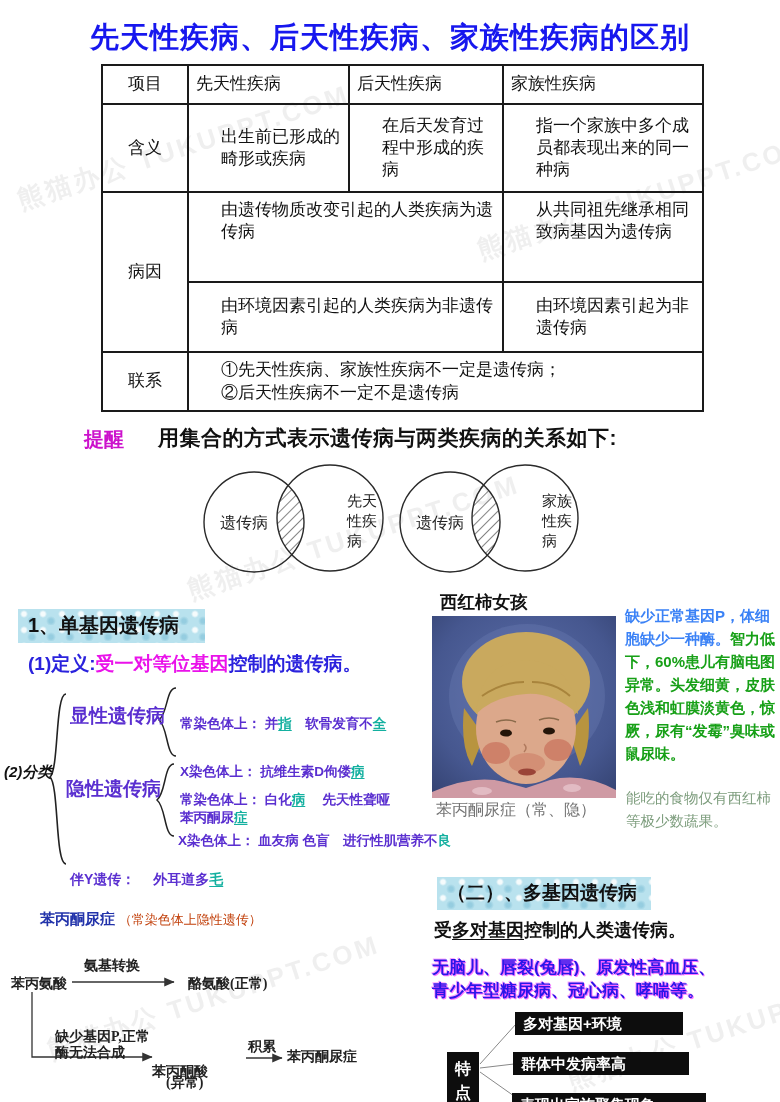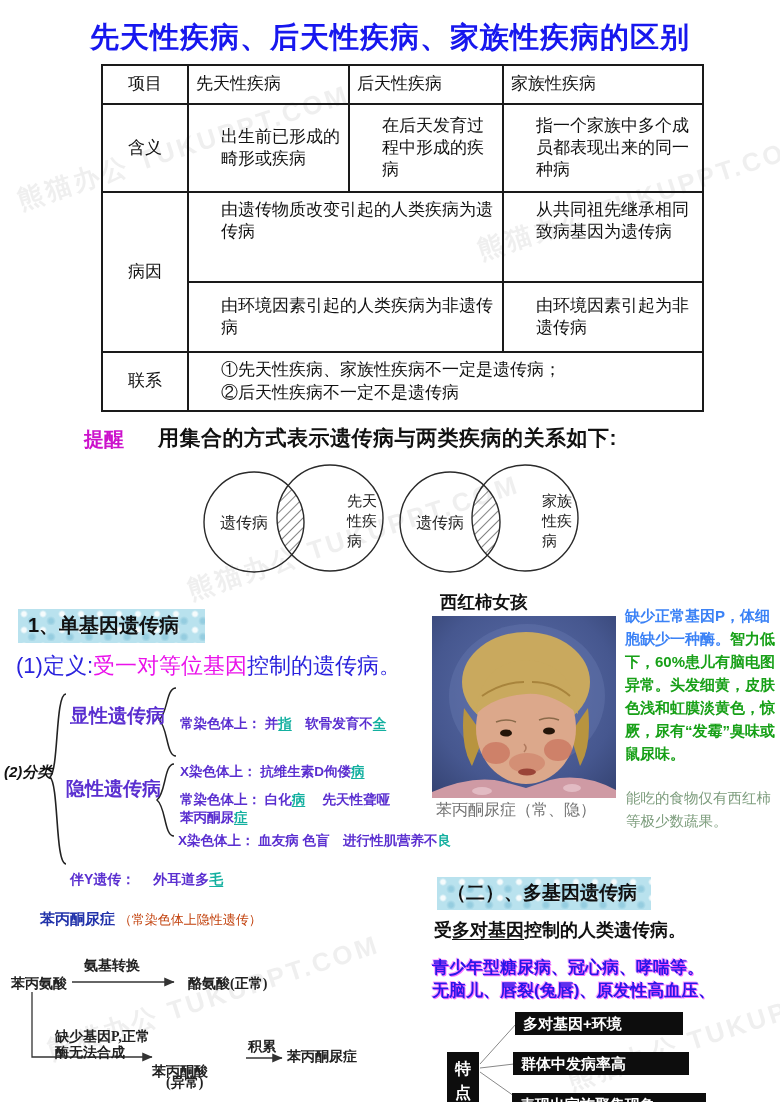--- a/index.html
+++ b/index.html
@@ -38,21 +38,21 @@
     background-size:19px 16px;color:#111;font-weight:bold;}
   #mono-head{left:18px;top:609px;font-size:20px;padding:3px 26px 4px 10px;}
   #poly-head{left:437px;top:877px;font-size:19px;font-family:"Liberation Serif",serif;padding:3px 14px 4px 10px;}
 
   
   .c-blue{color:#2a22dd;} .c-mag{color:#ea12ea;} .c-pur{color:#5a2fd0;}
   .c-teal{color:#14b0a0;} .c-red{color:#3b82f6;} .c-green{color:#17a017;}
   .u{text-decoration:underline;text-underline-offset:2px;}
   .u2{text-decoration:underline;text-underline-offset:3px;}
 
-  #definition{left:16px;top:651px;font-size:22px;font-weight:normal;}
+  #definition{left:28px;top:651px;font-size:19px;font-weight:bold;}
 
   
   .tree-line{font-size:13.5px;font-weight:bold;white-space:nowrap;margin-top:24px;}
   .tree-big{font-family:"Liberation Serif",serif;font-size:19px;font-weight:bold;color:#5a2fd0;white-space:nowrap;}
   #class-label{left:4px;top:763px;font-size:15px;font-weight:bold;font-style:italic;color:#111;}
   #y-line{left:70px;top:847px;font-size:14px;}
 
   
   #tomato-head{left:440px;top:590px;font-size:17.5px;font-weight:bold;color:#111;}
   #photo-caption{left:436px;top:800px;font-family:"Liberation Serif",serif;font-size:16px;color:#737373;}
@@ -234,22 +234,22 @@
   <div class="abs z path-txt" style="left:55px;top:1028px;">缺少基因P,正常</div>
   <div class="abs z path-txt" style="left:55px;top:1044px;">酶无法合成</div>
   <div class="abs z path-txt" style="left:152px;top:1050px;margin-top:13px;">苯丙酮酸</div>
   <div class="abs z path-txt" style="left:166px;top:1074px;">(异常)</div>
   <div class="abs z path-txt" style="left:248px;top:1038px;">积累</div>
   <div class="abs z path-txt" style="left:287px;top:1048px;">苯丙酮尿症</div>
 
   <div id="poly-head" class="abs z tex-head">（二）、多基因遗传病</div>
   <div id="poly-def" class="abs z"><span>受</span><span class="u2">多对基因</span><span>控制的人类遗传病。</span></div>
   <div id="poly-ex" class="abs z glow">
+    <div>无脑儿、唇裂(兔唇)、原发性高血压、</div>
     <div>青少年型糖尿病、冠心病、哮喘等。</div>
-    <div>无脑儿、唇裂(兔唇)、原发性高血压、</div>
   </div>
 
   <svg class="abs z" style="left:476px;top:1012px;" width="60" height="90">
     <line x1="4" y1="52" x2="40" y2="12" stroke="#888" stroke-width="1"></line>
     <line x1="4" y1="56" x2="38" y2="52" stroke="#888" stroke-width="1"></line>
     <line x1="4" y1="60" x2="38" y2="84" stroke="#888" stroke-width="1"></line>
   </svg>
 
   <div id="feat-box" class="abs z">
     <div>特</div>

